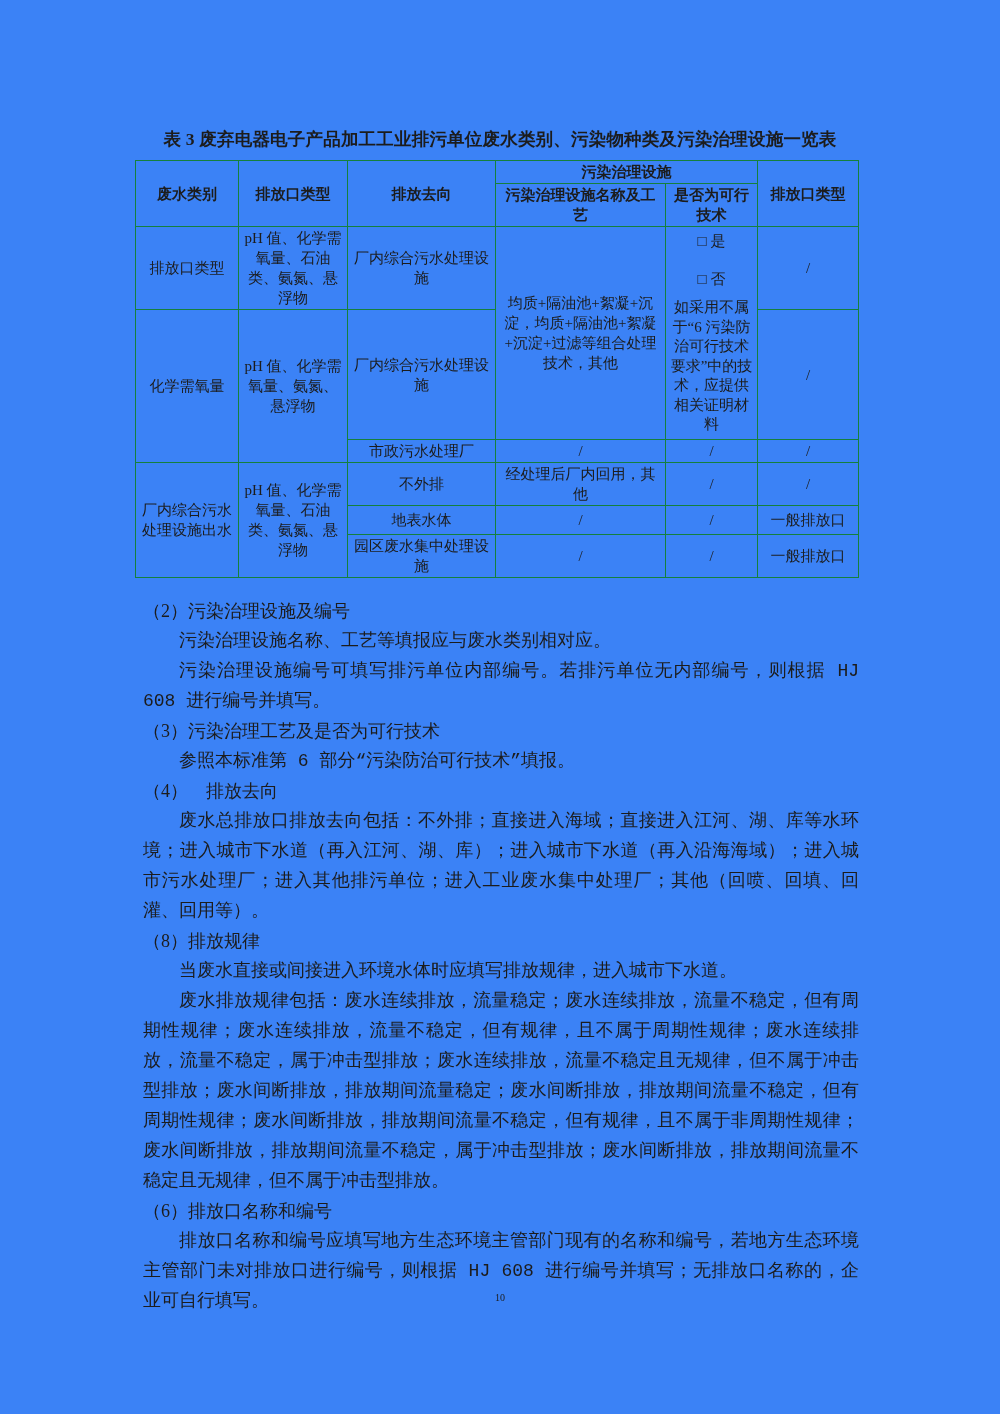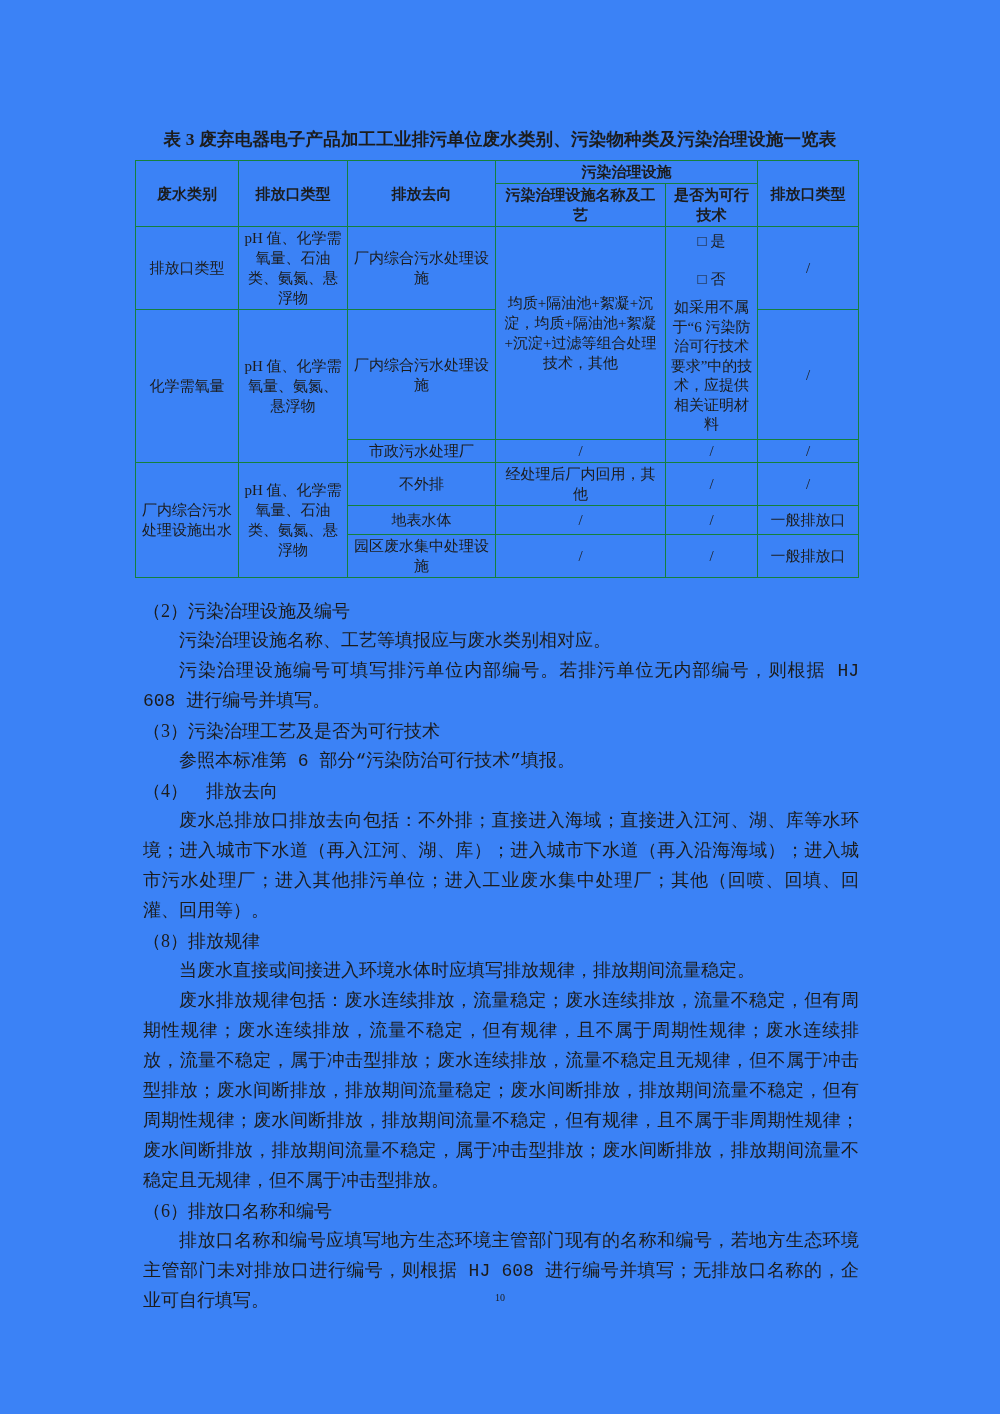--- a/index.html
+++ b/index.html
@@ -146,21 +146,21 @@
 
   <div class="body-text">
     <p class="head">（2）污染治理设施及编号</p>
     <p class="para">污染治理设施名称、工艺等填报应与废水类别相对应。</p>
     <p class="para">污染治理设施编号可填写排污单位内部编号。若排污单位无内部编号，则根据 HJ 608 进行编号并填写。</p>
     <p class="head">（3）污染治理工艺及是否为可行技术</p>
     <p class="para">参照本标准第 6 部分“污染防治可行技术”填报。</p>
     <p class="head">（4）　排放去向</p>
     <p class="para">废水总排放口排放去向包括：不外排；直接进入海域；直接进入江河、湖、库等水环境；进入城市下水道（再入江河、湖、库）；进入城市下水道（再入沿海海域）；进入城市污水处理厂；进入其他排污单位；进入工业废水集中处理厂；其他（回喷、回填、回灌、回用等）。</p>
     <p class="head">（8）排放规律</p>
-    <p class="para">当废水直接或间接进入环境水体时应填写排放规律，排放期间流量稳定。</p>
+    <p class="para">当废水直接或间接进入环境水体时应填写排放规律，进入城市下水道。</p>
     <p class="para">废水排放规律包括：废水连续排放，流量稳定；废水连续排放，流量不稳定，但有周期性规律；废水连续排放，流量不稳定，但有规律，且不属于周期性规律；废水连续排放，流量不稳定，属于冲击型排放；废水连续排放，流量不稳定且无规律，但不属于冲击型排放；废水间断排放，排放期间流量稳定；废水间断排放，排放期间流量不稳定，但有周期性规律；废水间断排放，排放期间流量不稳定，但有规律，且不属于非周期性规律；废水间断排放，排放期间流量不稳定，属于冲击型排放；废水间断排放，排放期间流量不稳定且无规律，但不属于冲击型排放。</p>
     <p class="head">（6）排放口名称和编号</p>
     <p class="para">排放口名称和编号应填写地方生态环境主管部门现有的名称和编号，若地方生态环境主管部门未对排放口进行编号，则根据 HJ 608 进行编号并填写；无排放口名称的，企业可自行填写。</p>
   </div>
 
   <div class="page-num">10</div>
 
 </div>
 
 </body></html>

